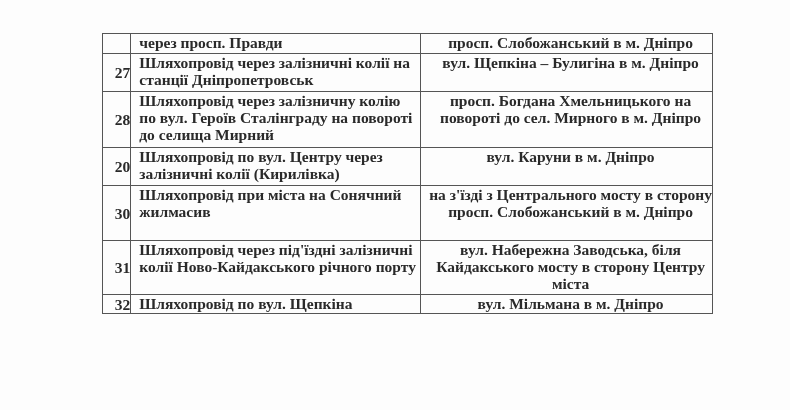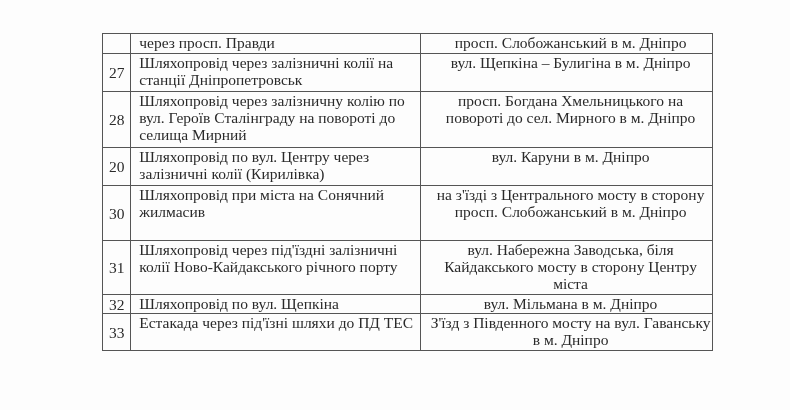--- a/index.html
+++ b/index.html
@@ -1,20 +1,20 @@
 <!DOCTYPE html>
 <html><head>
 <meta charset="utf-8">
 <style>
   html, body { margin:0; padding:0; }
   body { width:790px; height:410px; background:#fdfdfd; position:relative; overflow:hidden;
          font-family:"Liberation Serif", serif; color:#2a2a2a; }
-  table { position:absolute; left:102px; top:33px; border-collapse:collapse; width:611px; }
+  table { position:absolute; left:102px; top:33px; border-collapse:collapse; width:611px;font-weight:bold; }
   td { border:1px solid #555; font-size:15.5px; line-height:17px; vertical-align:top; padding:0 0 0 8px; }
-  td.num { width:27px; text-align:center; vertical-align:middle; padding:0; }
+  td.num { width:27px; text-align:right; vertical-align:middle; padding:0; }
   td.name { width:278px; }
   td.loc { width:280px;text-align:center; }
 </style>
 </head>
 <body>
 
 <table>
   <tbody>
     <tr style="height:20px">
       <td class="num"></td>
@@ -44,19 +44,14 @@
     <tr style="height:54px">
       <td class="num">31</td>
       <td class="name">Шляхопровід через під'їздні залізничні колії Ново-Кайдакського річного порту</td>
       <td class="loc">вул. Набережна Заводська, біля Кайдакського мосту в сторону Центру міста</td>
     </tr>
     <tr style="height:19px">
       <td class="num">32</td>
       <td class="name">Шляхопровід  по вул. Щепкіна</td>
       <td class="loc">вул. Мільмана в м. Дніпро</td>
     </tr>
-    <tr style="height:37px">
-      <td class="num">33</td>
-      <td class="name">Естакада через під'їзні шляхи до ПД ТЕС</td>
-      <td class="loc">З'їзд з Південного мосту на вул. Гаванську в м. Дніпро</td>
-    </tr>
   </tbody>
 </table>
 
 </body></html>

